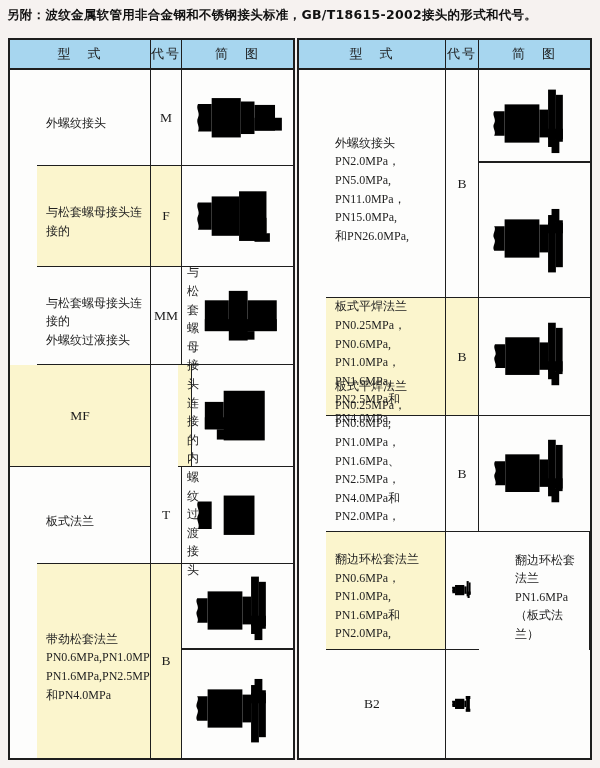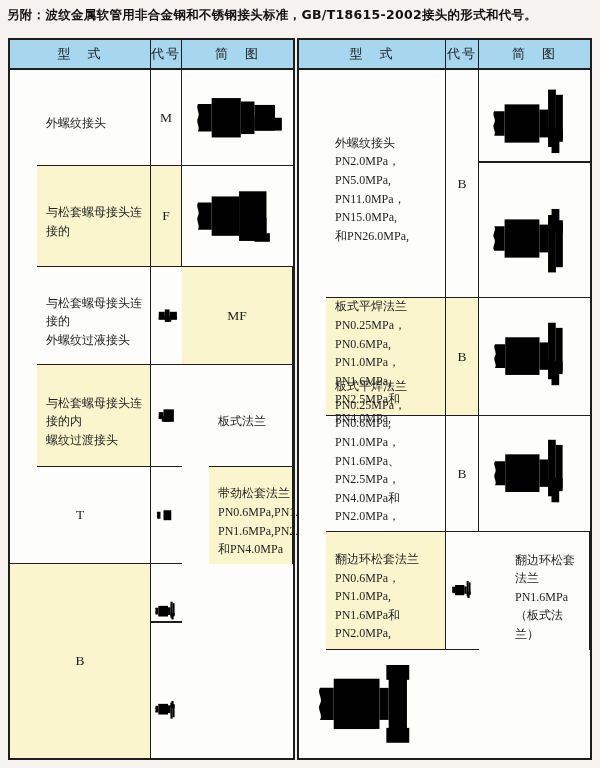--- a/index.html
+++ b/index.html
@@ -129,20 +129,21 @@
     <div class="cell type hl">与松套螺母接头连接的</div>
     <div class="cell code hl">F</div>
     <div class="cell diag last">
       <svg class="dr" viewBox="0 0 120 84">
           <use href="#d-fnut"></use>
         </svg>
     </div>
 
     <div class="cell type">与松套螺母接头连接的
 外螺纹过液接头</div>
+    <div class="cell code">MM</div>
     <div class="cell diag last">
       <svg class="dr" viewBox="0 0 120 84">
           <use href="#d-mm"></use>
         </svg>
     </div>
 
     <div class="cell code hl">MF</div>
     <div class="cell type hl">与松套螺母接头连接的内
 螺纹过渡接头</div>
     <div class="cell diag last">
@@ -229,19 +230,20 @@
 PN0.6MPa，PN1.0MPa,
 PN1.6MPa和PN2.0MPa,</div>
     <div class="cell diag last">
       <svg class="dr" viewBox="0 0 120 84">
           <use href="#d-flange-up"></use>
         </svg>
     </div>
 
     <div class="cell type bot">翻边环松套法兰
 PN1.6MPa（板式法兰）</div>
+    <div class="cell code bot">B2</div>
     <div class="cell diag last bot">
       <svg class="dr" viewBox="0 0 120 84">
           <use href="#d-b2"></use>
         </svg>
     </div>
   </div>
 </div>
 
 </body></html>

